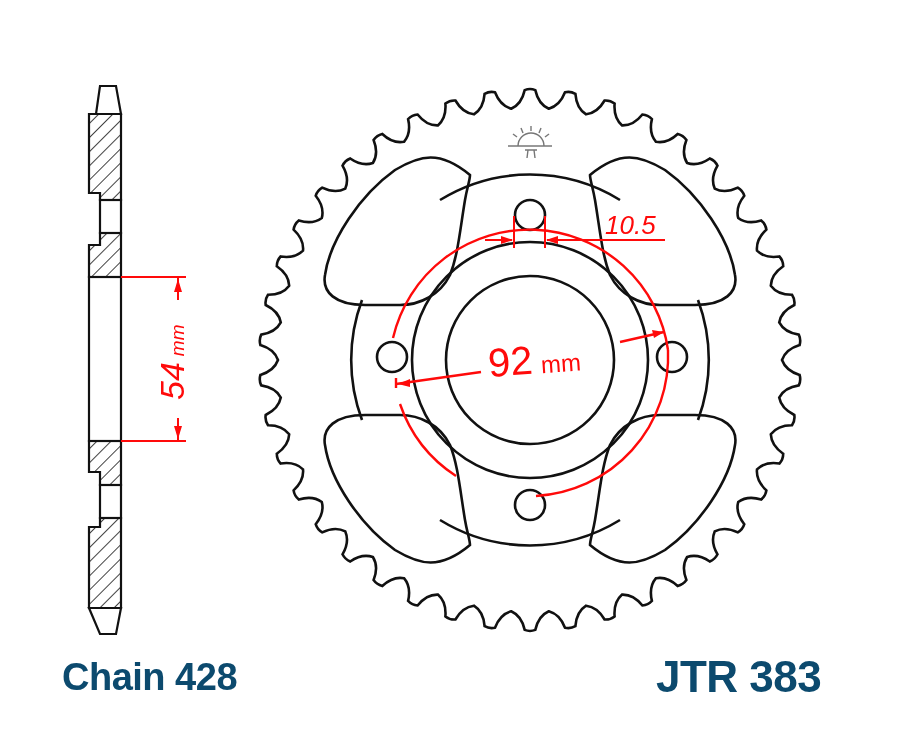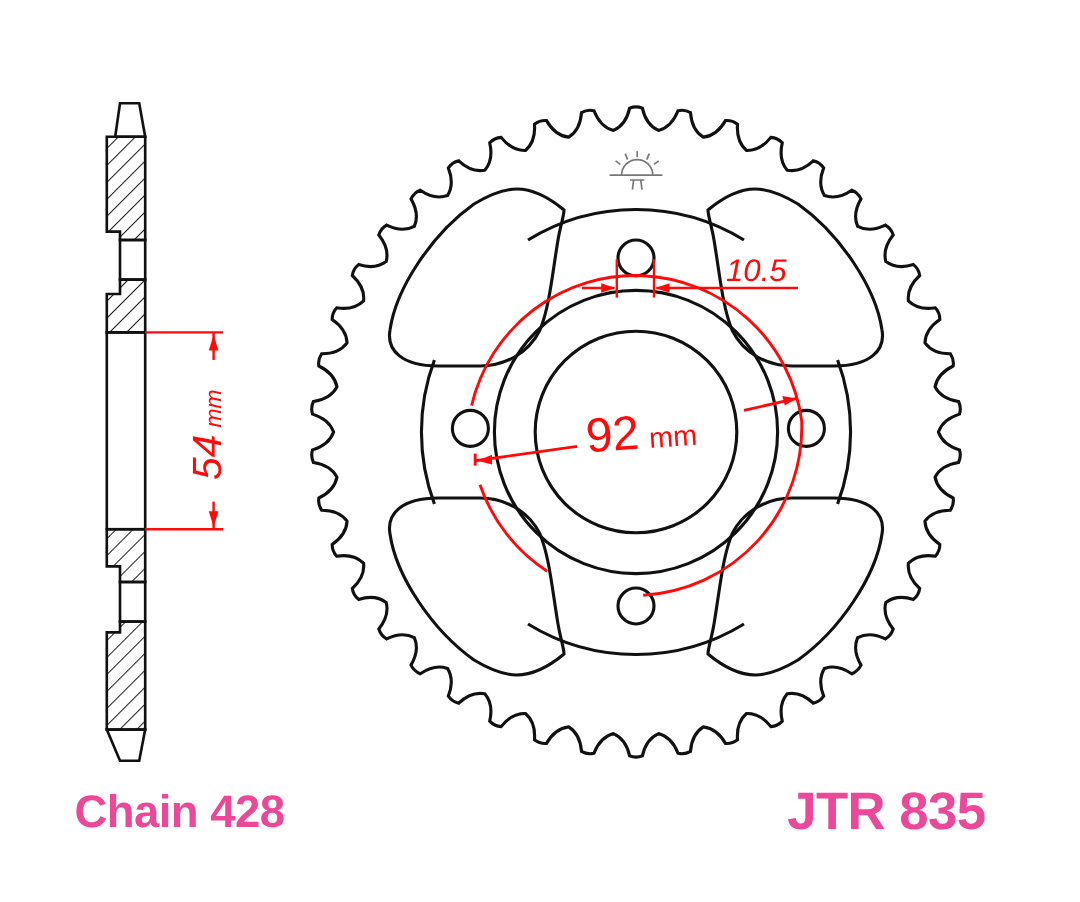--- a/index.html
+++ b/index.html
@@ -1,18 +1,18 @@
 <!DOCTYPE html>
 <html><head>
 <meta charset="utf-8">
 <style>
   html,body{margin:0;padding:0;background:#ffffff;}
   body{width:900px;height:752px;position:relative;overflow:hidden;font-family:"Liberation Sans",sans-serif;}
   #drawing{position:absolute;left:0;top:0;}
-  .lbl{position:absolute;font-family:"Liberation Sans",sans-serif;font-weight:bold;color:#ec4899;font-size:38px;letter-spacing:-0.5px;}
+  .lbl{position:absolute;font-family:"Liberation Sans",sans-serif;font-weight:bold;color:#0c4a6e;font-size:38px;letter-spacing:-0.5px;}
   #chain-label{left:62px;top:656px;}
   #part-label{left:656px;top:652px;font-size:44px;}
 </style>
 </head>
 <body>
 
 <svg id="drawing" width="900" height="752" viewBox="0 0 900 752" xmlns="http://www.w3.org/2000/svg">
 
   <g stroke="#111" stroke-width="2.2" fill="none">
     <defs>
@@ -97,13 +97,13 @@
     <line x1="545" y1="216" x2="545" y2="248"></line>
     <line x1="485" y1="240" x2="512" y2="240"></line>
     <line x1="547" y1="240" x2="665" y2="240"></line>
     <polygon points="513,240 501,236 501,244" stroke="none"></polygon>
     <polygon points="546,240 558,236 558,244" stroke="none"></polygon>
   </g>
   <text x="605" y="234" font-family="Liberation Sans, sans-serif" font-size="26" font-style="italic" fill="#ff0a0a">10.5</text>
 </svg>
 
 <div class="lbl" id="chain-label">Chain 428</div>
-<div class="lbl" id="part-label">JTR 835</div>
+<div class="lbl" id="part-label">JTR 383</div>
 
 </body></html>

